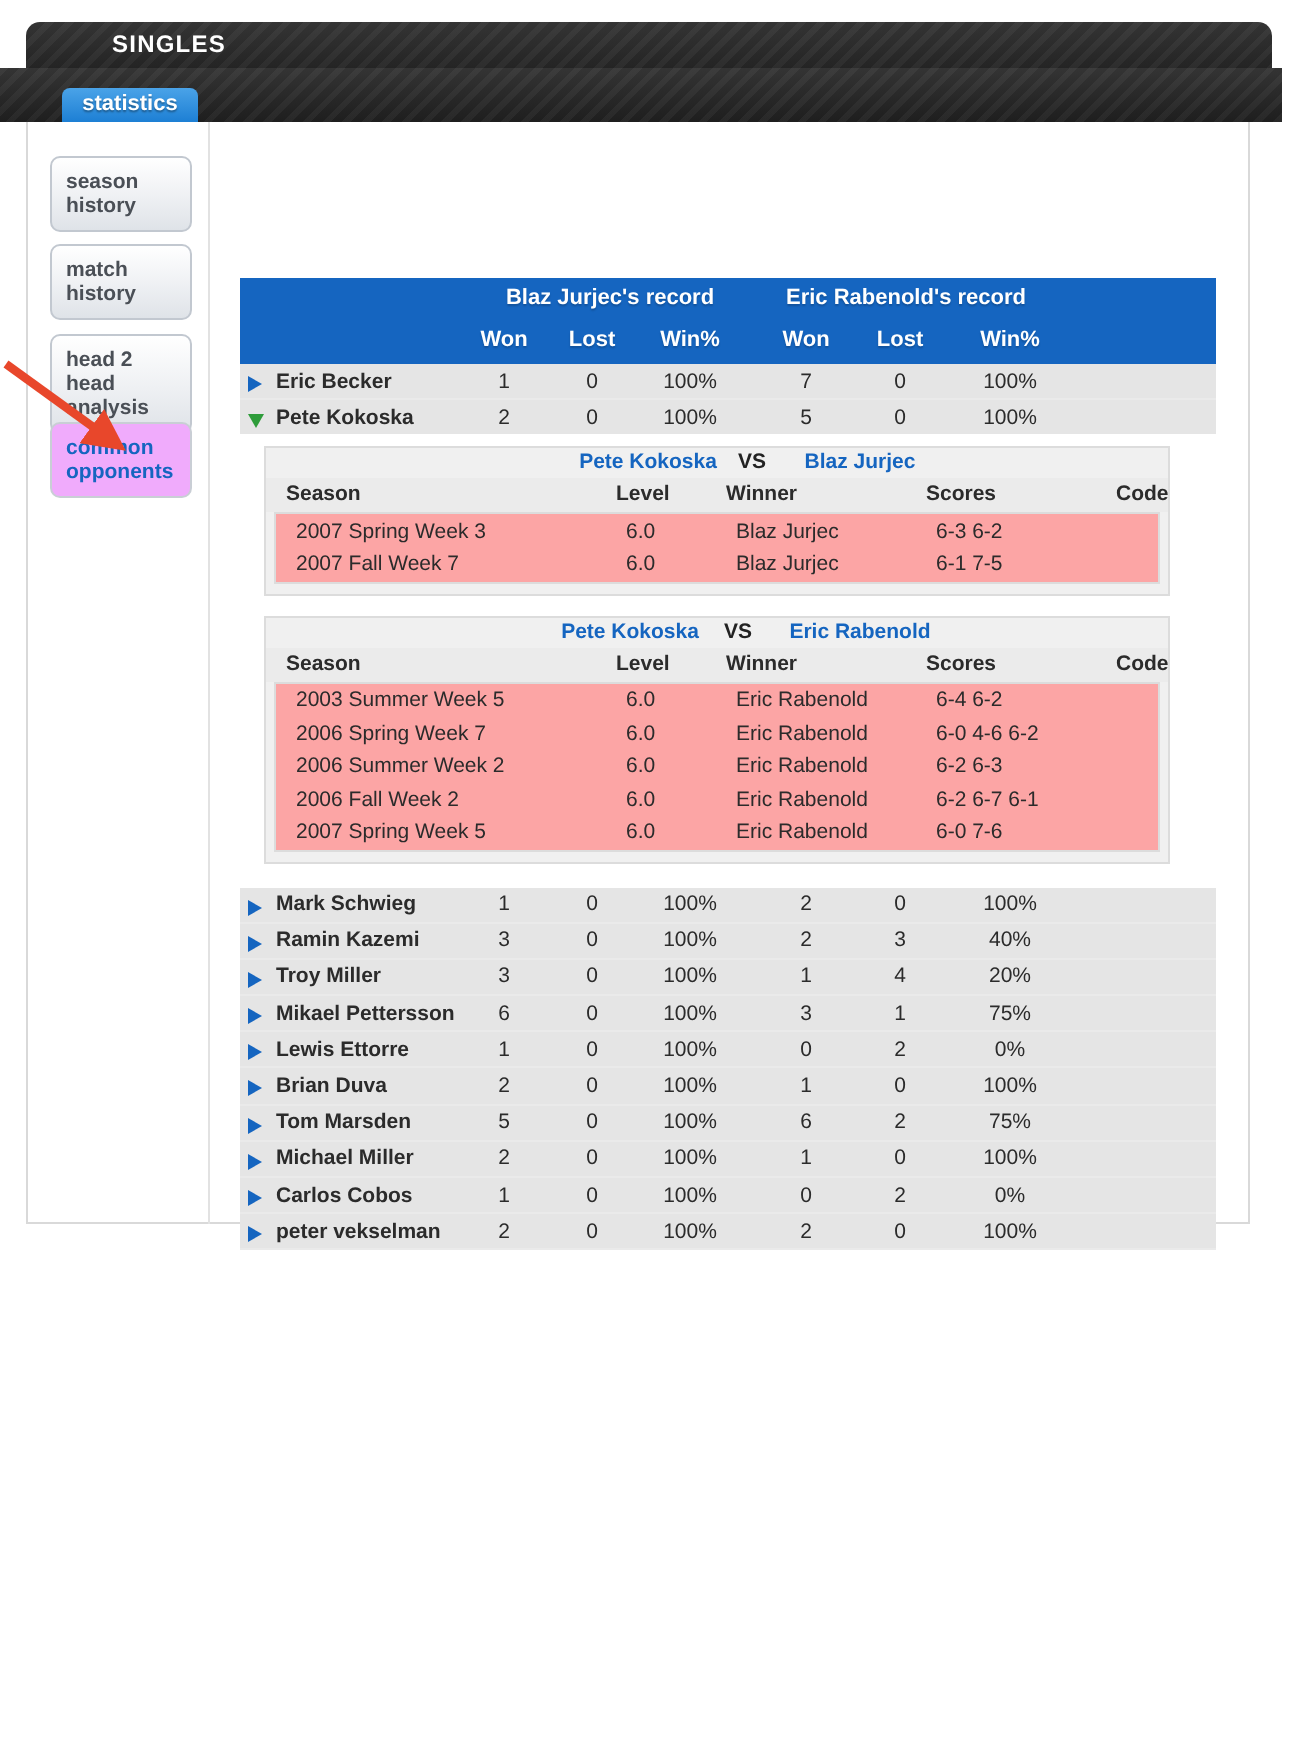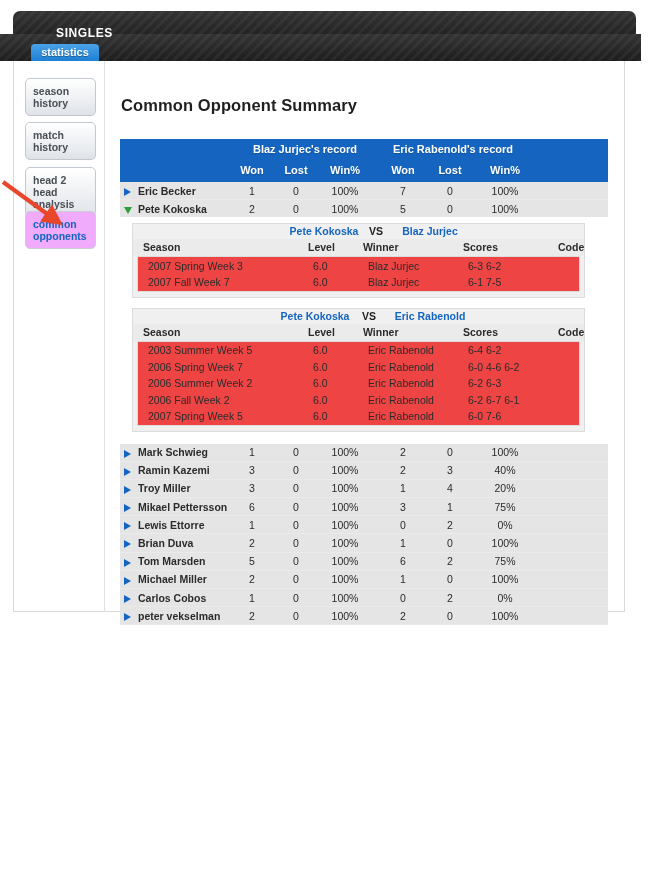--- a/index.html
+++ b/index.html
@@ -40,21 +40,20 @@
     border: 1px solid #b4b4b4;
     border-bottom: none;
     color: #4b4b4b;
     text-shadow: 0 1px 0 #ffffff;
   }
   .tab.active {
     background: transparent;
     color: #ffffff;
     border: none;
     z-index: 4;
-    margin-top: 11px;
   }
   #tab-singles { left: 13px;  width: 143px; }
   #tab-doubles { left: 161px; width: 147px; }
   #tab-mixed   { left: 312px; width: 146px; }
 
   
   #darkbar {
     position: absolute;
     left: 13px; top: 11px;
     width: 623px; height: 23px;
@@ -262,21 +261,21 @@
   }
   .dh {
     position: absolute;
     top: 2px;
     font-size: 10.5px;
     font-weight: bold;
     color: #2b2b2b;
     white-space: nowrap;
   }
   .detail .dbody {
-    background: #ef4444;
+    background: #fca5a5;
     border: 1px solid #dcdcdc;
     margin: 0 4px;
   }
   .drow {
     position: relative;
     height: 16.6px;
   }
   .dc {
     position: absolute;
     top: 2.5px;
@@ -331,21 +330,20 @@
   <defs>
     <marker id="ah" markerWidth="5" markerHeight="5" refX="1.2" refY="2.5" orient="auto">
       <path d="M0,0 L5,2.5 L0,5 z" fill="#e8472b"></path>
     </marker>
   </defs>
   <line x1="3" y1="4" x2="50" y2="38" stroke="#e8472b" stroke-width="4.2" marker-end="url(#ah)"></line>
 </svg>
 
 <div id="main">
 
-  <div id="page-title">Common Opponent Summary</div>
 
   <div id="summary">
 
     <div class="thead">
       <div class="r1">
         <div class="hcell grouphdr" style="left:185px;">Blaz Jurjec's record</div>
         <div class="hcell grouphdr" style="left:333px;text-align:center;">Eric Rabenold's record</div>
       </div>
       <div class="r2">
         <div class="hcell colhdr" style="left:132px;">Won</div>

